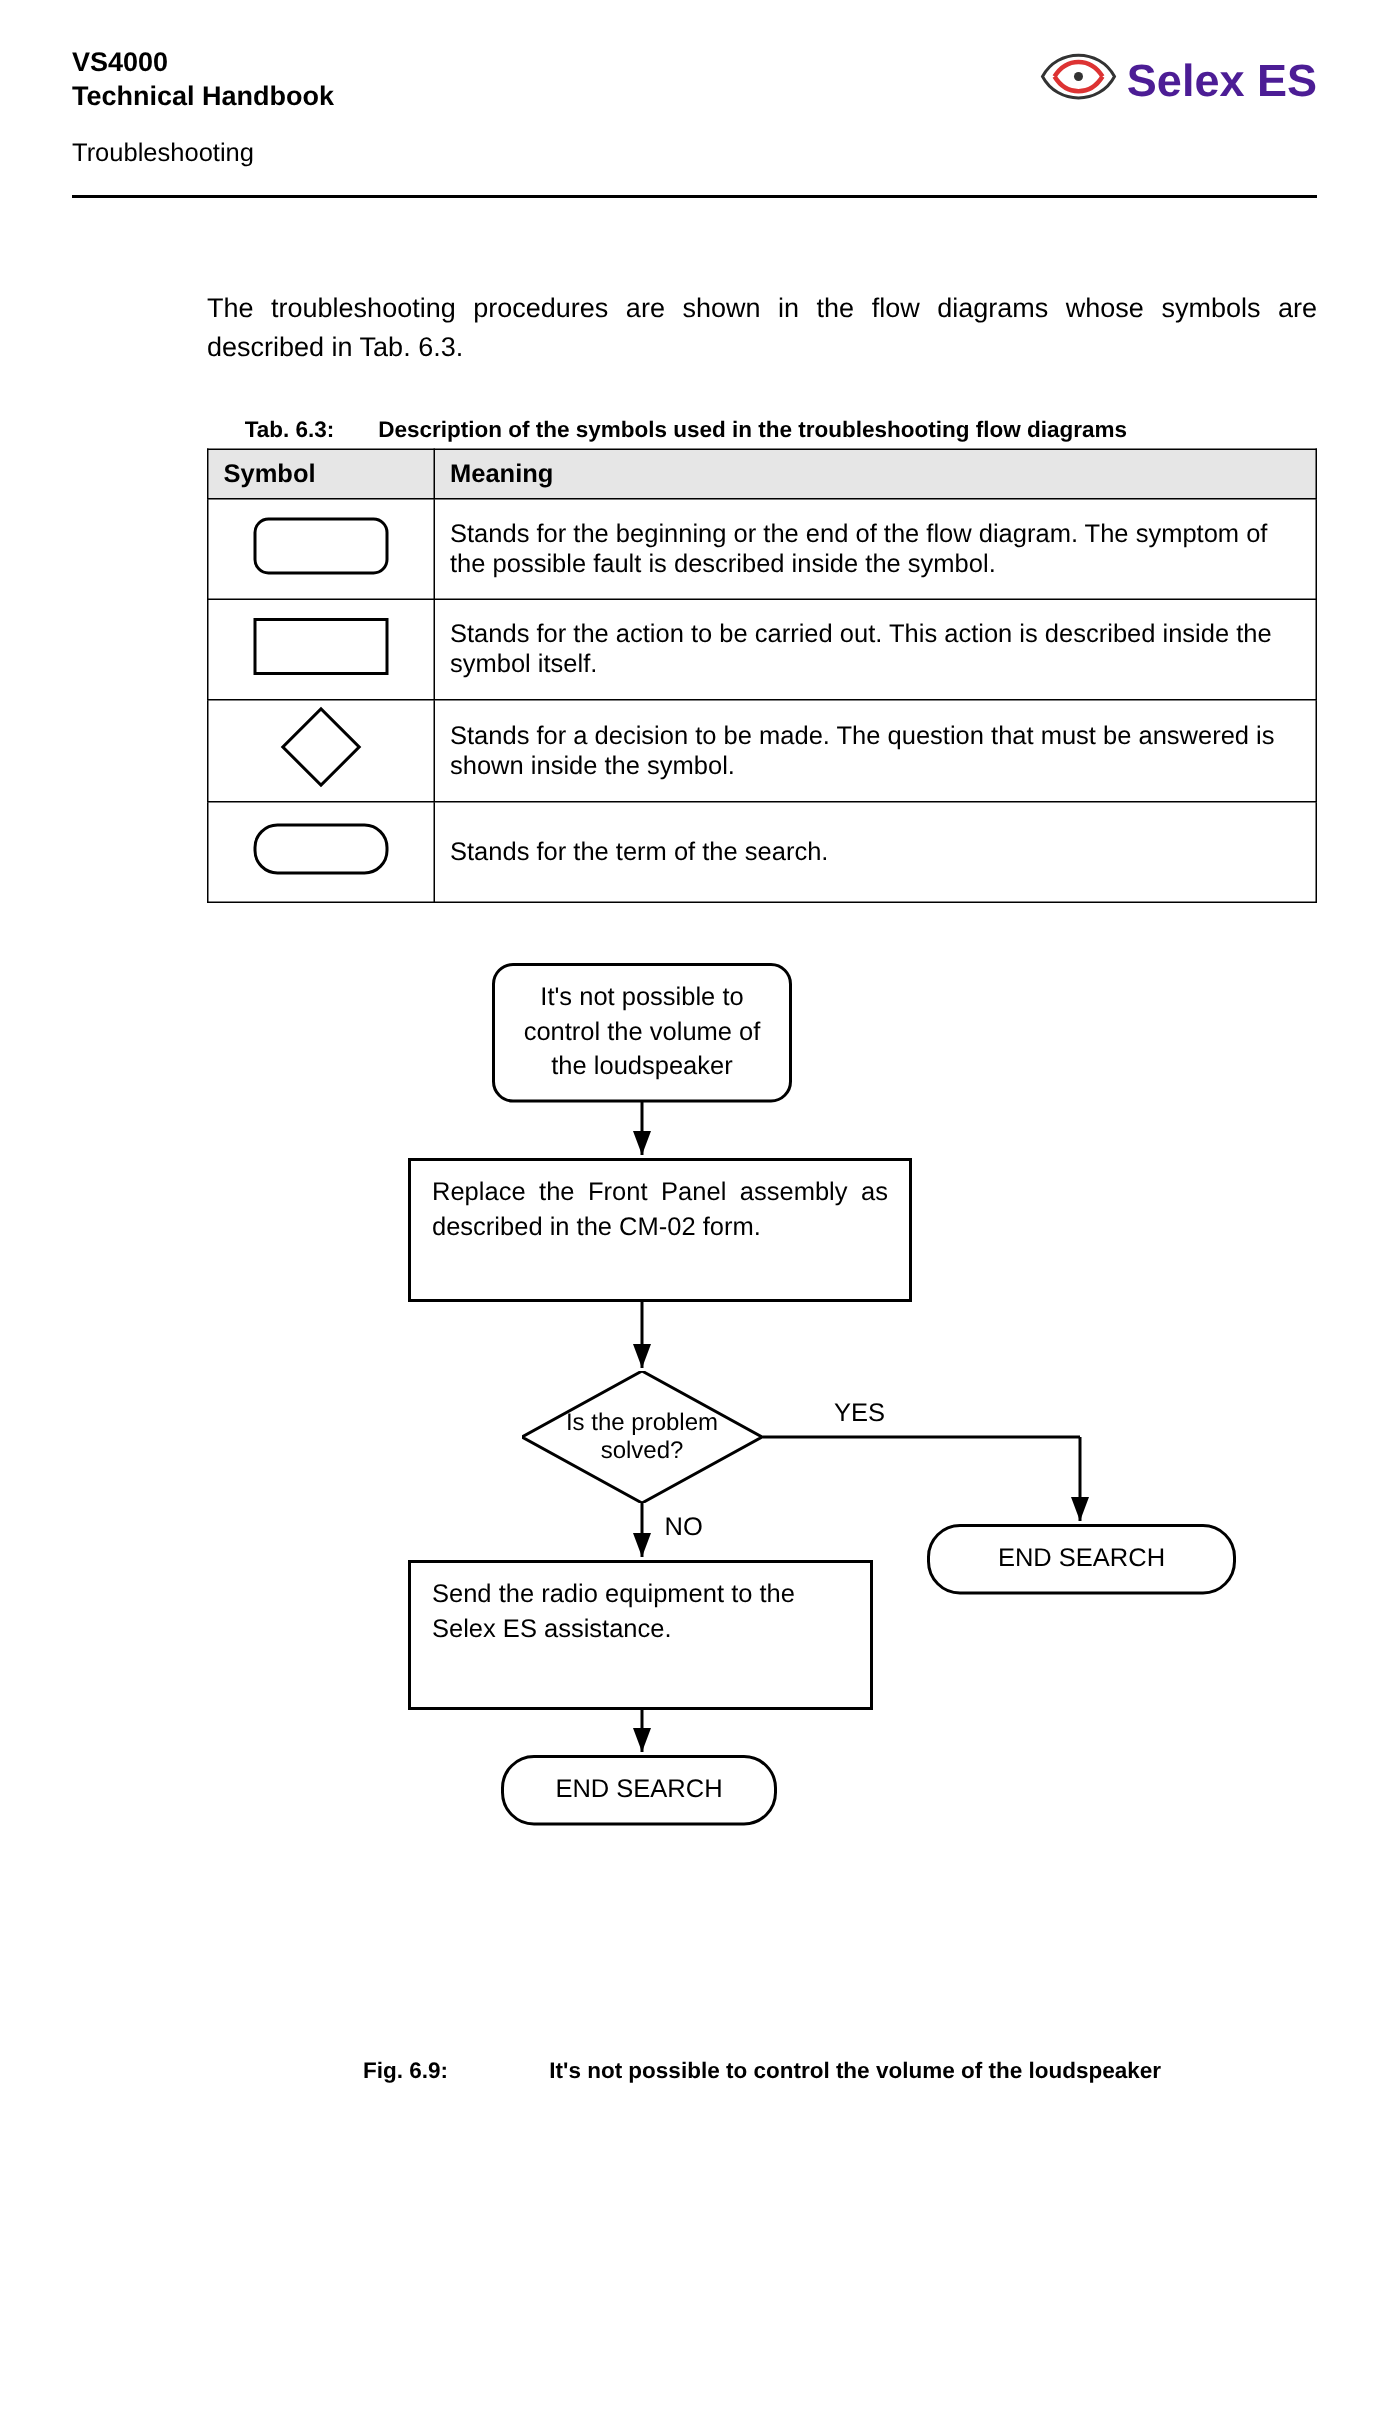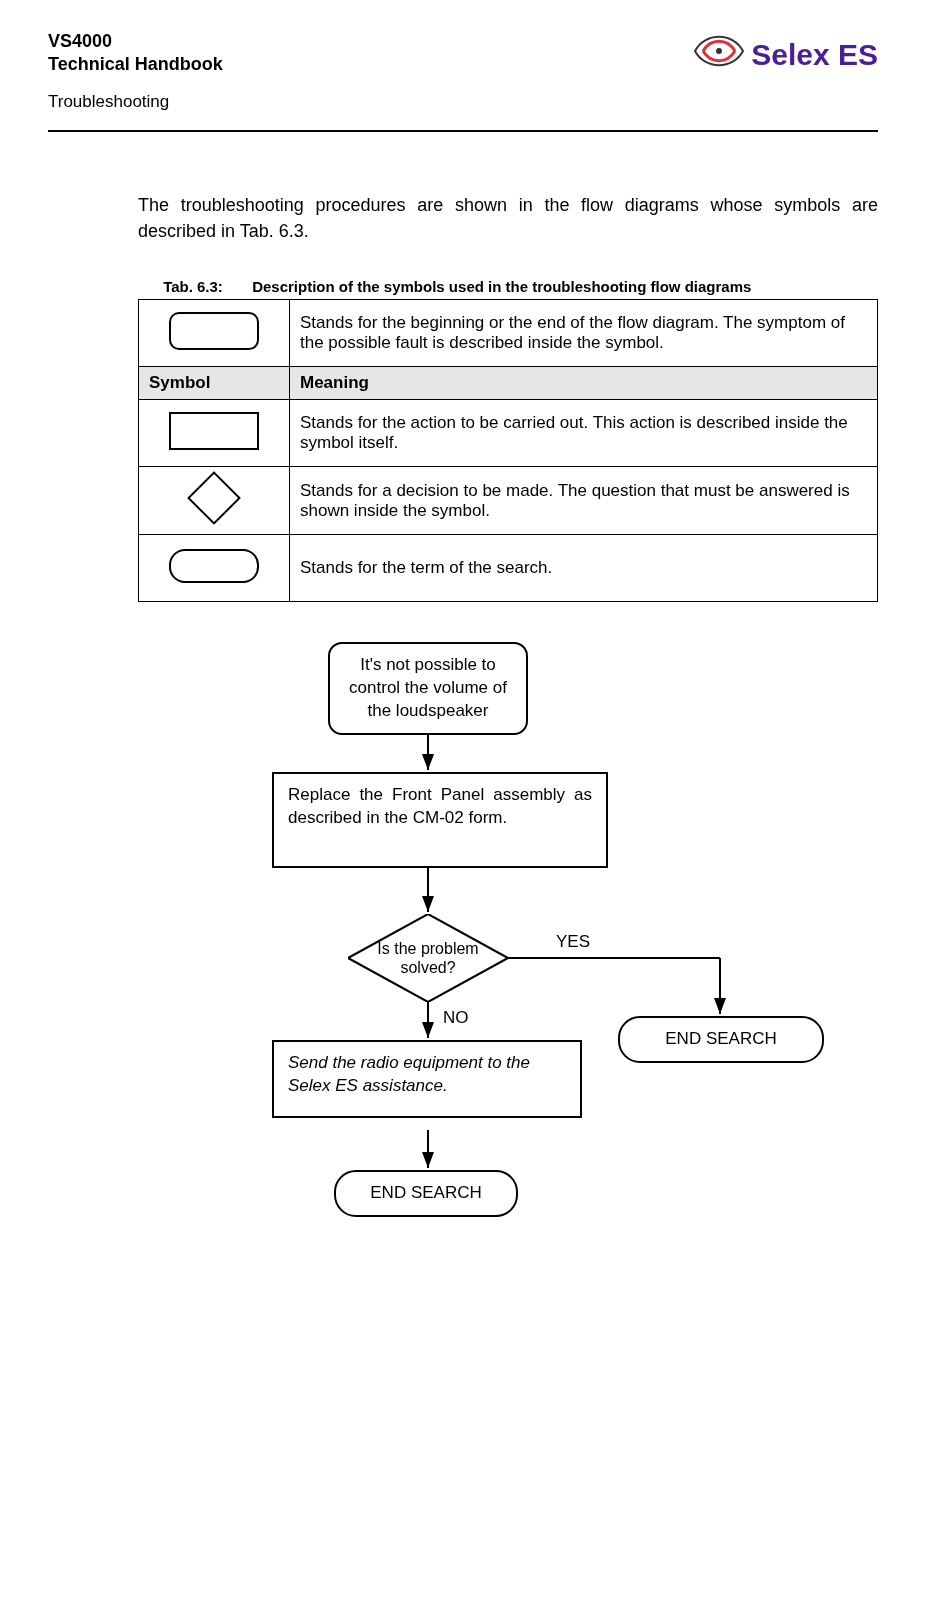--- a/index.html
+++ b/index.html
@@ -155,22 +155,21 @@
     line-height: 1.2;
   }
   .fc-label {
     position: absolute;
     font-size: 17px;
   }
   .fc-action2 {
     width: 310px;
     left: 224px;
     top: 398px;
-    height: 78px;
-    font-style: italic;
+    height: 100px;
   }
   .fc-end1 {
     border-radius: 22px;
     text-align: center;
     width: 206px;
     left: 570px;
     top: 374px;
     padding: 10px 0;
   }
   .fc-end2 {
@@ -233,26 +232,26 @@
   <div class="body-text">The troubleshooting procedures are shown in the flow diagrams whose symbols are described in Tab. 6.3.</div>
 
   <div class="table-caption">
     <span class="tnum">Tab. 6.3:</span>
     <span>Description of the symbols used in the troubleshooting flow diagrams</span>
   </div>
 
   <table class="sym">
     <tbody>
         <tr>
+      <th>Symbol</th>
+      <th>Meaning</th>
+    </tr>
+    <tr>
       <td><span class="sym-roundrect"></span></td>
       <td>Stands for the beginning or the end of the flow diagram. The symptom of the possible fault is described inside the symbol.</td>
-    </tr>
-    <tr>
-      <th>Symbol</th>
-      <th>Meaning</th>
     </tr>
     <tr>
       <td><span class="sym-rect"></span></td>
       <td>Stands for the action to be carried out. This action is described inside the symbol itself.</td>
     </tr>
     <tr>
       <td><span class="sym-diamond"></span></td>
       <td>Stands for a decision to be made. The question that must be answered is shown inside the symbol.</td>
     </tr>
     <tr>
@@ -290,14 +289,18 @@
 
     <div class="fc-label" style="left:508px; top:290px;">YES</div>
     <div class="fc-label" style="left:395px; top:366px;">NO</div>
 
     <div class="fc-box fc-action2">Send the radio equipment to the Selex ES assistance.</div>
 
     <div class="fc-box fc-end1">END SEARCH</div>
     <div class="fc-box fc-end2">END SEARCH</div>
   </div>
 
+  <div class="fig-caption">
+    <span class="fnum">Fig. 6.9:</span>
+    <span>It's not possible to control the volume of the loudspeaker</span>
+  </div>
 
 </div>
 
 </body></html>

